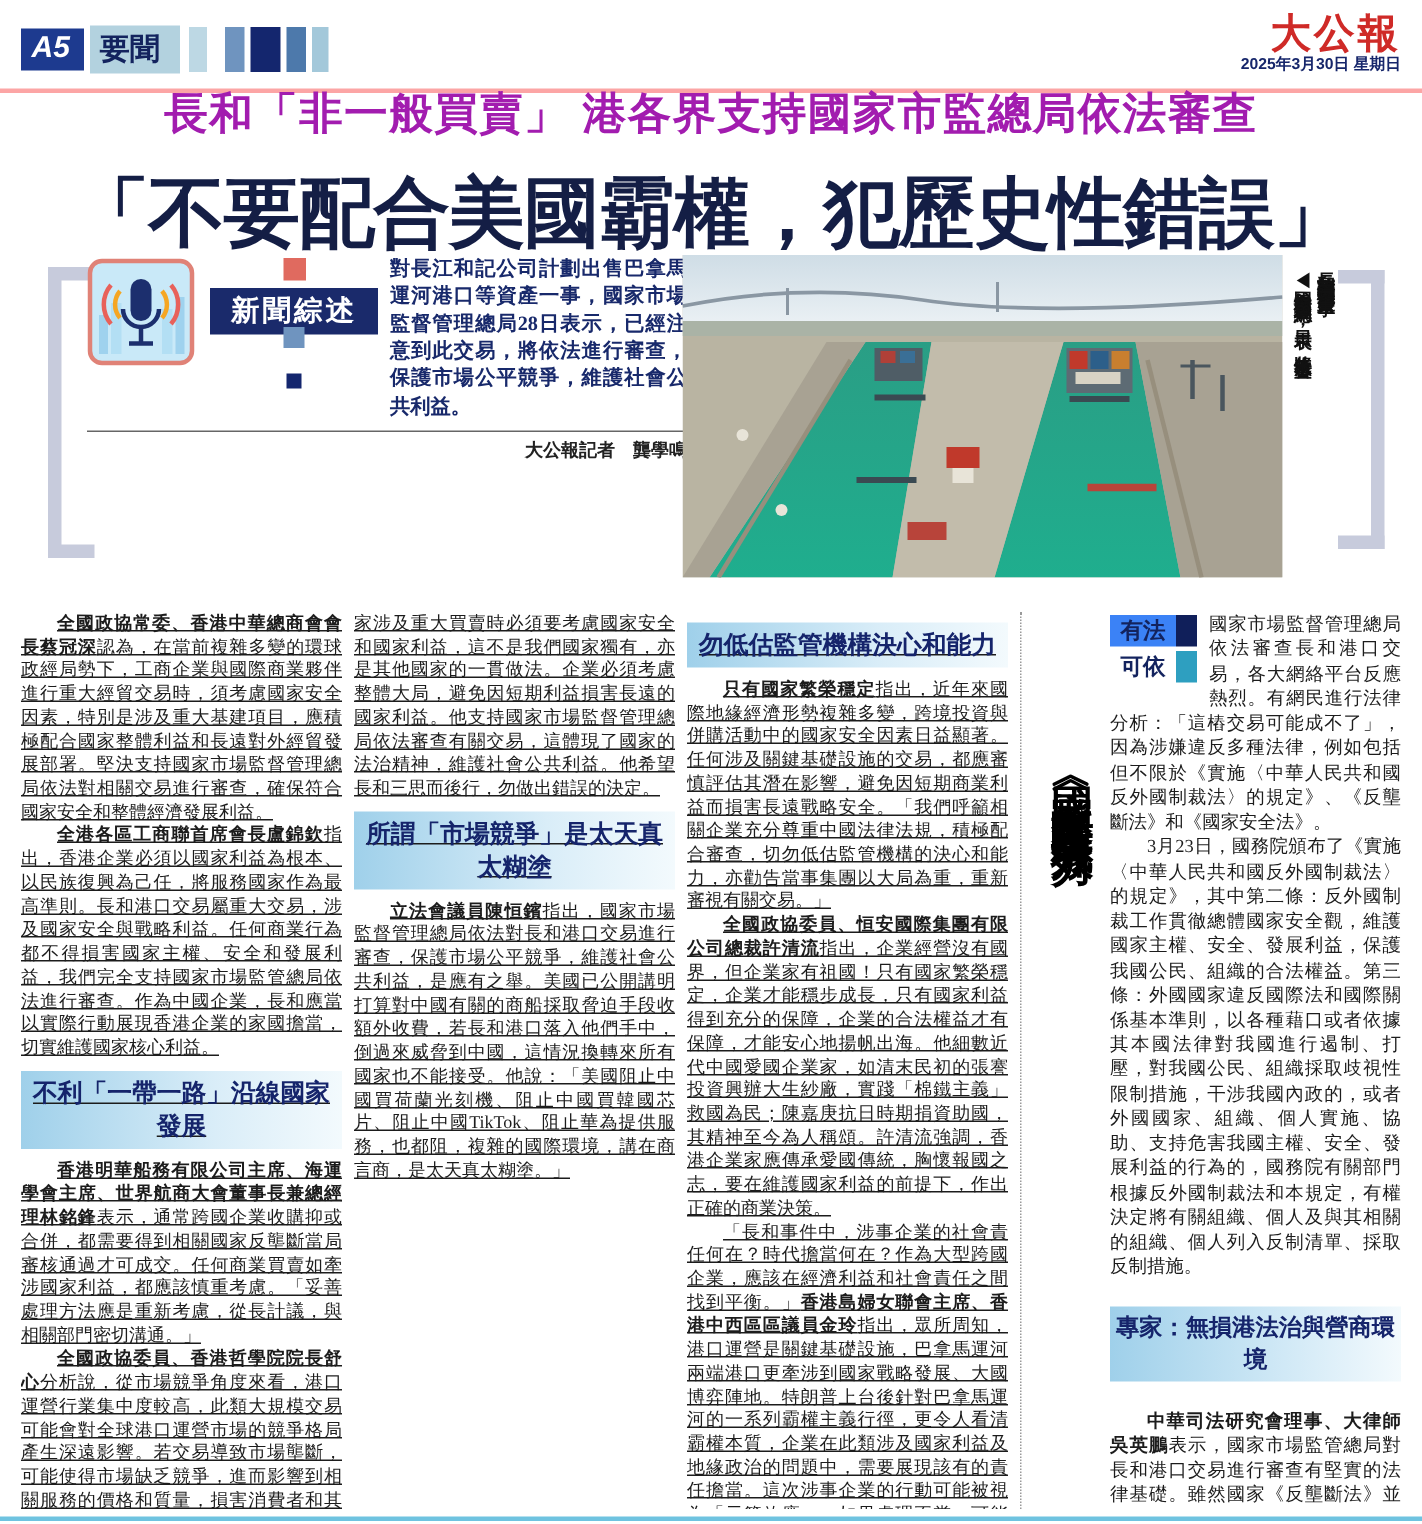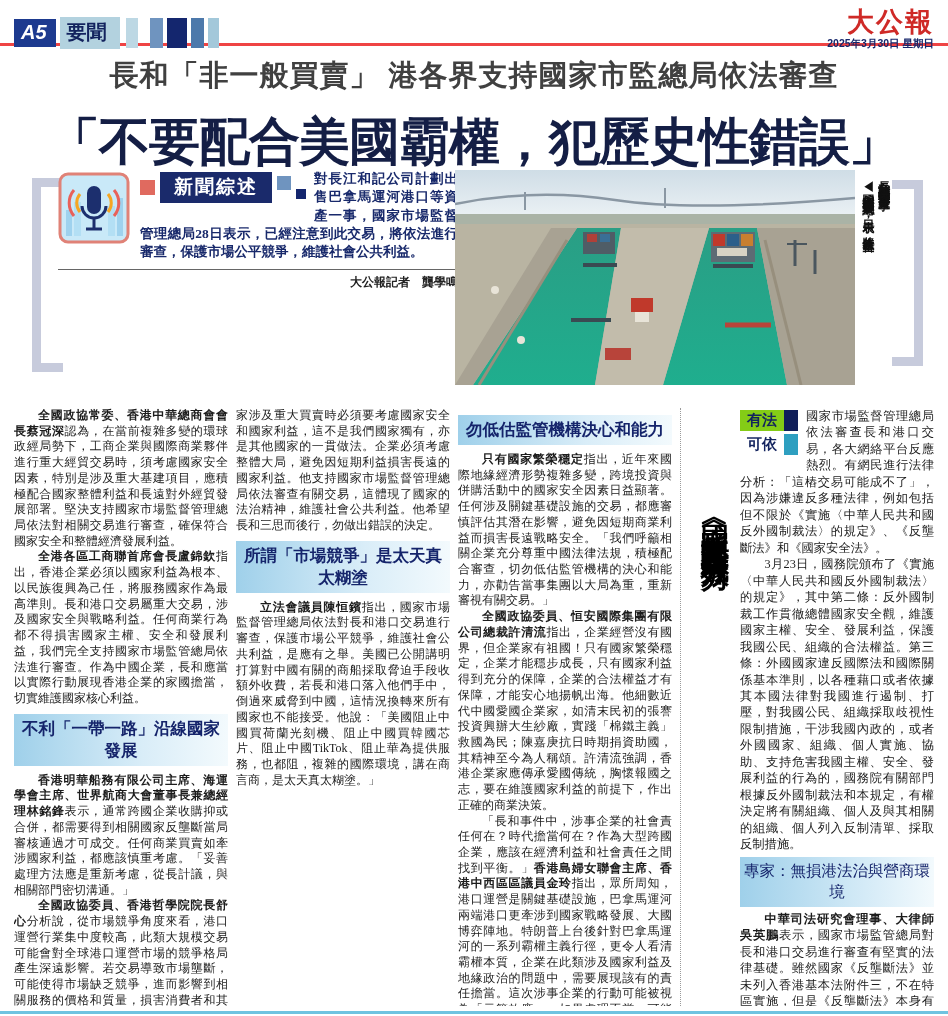--- a/index.html
+++ b/index.html
@@ -1,44 +1,44 @@
 <!DOCTYPE html>
 <html><head>
 <meta charset="utf-8">
 <style>
   html,body{margin:0;padding:0;}
   body{
     width:948px;height:1016px;position:relative;background:#ffffff;
     font-family:"Liberation Serif",serif;color:#1c1c1c;overflow:hidden;
   }
   
-  .header{position:absolute;top:0;left:0;width:948px;height:46px;
-    border-bottom:3px solid #ef4444;box-sizing:border-box;padding:9px 14px 0 14px;}
+  .header{position:absolute;top:0;left:0;width:948px;height:62px;
+    border-bottom:3px solid #fca5a5;box-sizing:border-box;padding:9px 14px 0 14px;}
   .header-row{display:flex;justify-content:space-between;align-items:flex-end;}
   .h-left{display:flex;align-items:center;gap:4px;}
   .pageno{background:#1d3a8f;color:#fff;font-family:"Liberation Sans",sans-serif;
     font-weight:bold;font-style:italic;font-size:20px;padding:2px 9px 3px 7px;}
   .section{background:#b3d2df;color:#13235e;font-family:"Liberation Sans",sans-serif;
     font-weight:bold;font-size:20px;padding:2px 13px 3px 7px;}
   .sq{display:inline-block;height:30px;}
   .h-right{text-align:right;line-height:1;}
   .logo{color:#cf2a27;font-size:27px;font-weight:900;letter-spacing:2px;font-family:"Liberation Serif",serif;}
   .pdate{color:#16266b;font-size:10.5px;font-weight:bold;margin-top:2px;font-family:"Liberation Sans",sans-serif;}
   
   .kicker{position:absolute;top:56px;left:0;width:948px;text-align:center;
-    color:#404040;font-size:29px;font-weight:bold;font-family:"Liberation Sans",sans-serif;letter-spacing:1px;}
+    color:#a21caf;font-size:29px;font-weight:bold;font-family:"Liberation Sans",sans-serif;letter-spacing:1px;}
   .mainhead{position:absolute;top:108px;left:0;width:948px;text-align:center;
     color:#141e45;font-size:51px;font-weight:900;font-family:"Liberation Sans",sans-serif;letter-spacing:-1px;}
   
   .lead{position:absolute;top:170px;left:14px;width:920px;height:236px;}
   .bracket-left{position:absolute;left:18px;top:8px;width:22px;height:176px;
     border-left:9px solid #c7cbdc;border-top:9px solid #c7cbdc;border-bottom:9px solid #c7cbdc;}
   .summary{position:absolute;left:44px;top:0;width:400px;height:234px;overflow:hidden;}
   .mic-icon{float:left;width:72px;height:72px;margin:2px 10px 4px 0;}
-  .sum-label-row{float:left;display:flex;align-items:center;gap:5px;margin:2px 8px 6px 0;}
+  .sum-label-row{float:left;display:flex;align-items:center;gap:5px;margin:2px 8px 6px 0;flex-direction:column;}
   .sum-label-sq1{width:15px;height:15px;background:#e06a5f;}
   .sum-label{background:#1a2a6b;color:#fff;font-family:"Liberation Sans",sans-serif;
     font-weight:bold;font-size:19px;padding:2px 14px 3px 14px;letter-spacing:2px;}
   .sum-label-sq2{width:14px;height:14px;background:#6f94bf;margin-top:-10px;}
   .sum-label-sq3{width:10px;height:10px;background:#14266e;margin-top:12px;}
   .summary p{margin:0;font-size:13.5px;line-height:1.36;text-align:justify;
     color:#18296b;font-weight:600;}
   .summary p.indent{text-indent:2em;}
   .byline{border-top:1px solid #666;margin-top:7px;padding-top:4px;text-align:right;
     color:#222;font-size:12px;font-weight:600;}
@@ -46,45 +46,45 @@
   .photo svg{display:block;}
   .photo-caption{position:absolute;left:846px;top:2px;height:220px;
     writing-mode:vertical-lr;color:#111;font-weight:bold;font-size:12px;line-height:1.3;
     font-family:"Liberation Sans",sans-serif;letter-spacing:1px;}
   .photo-caption span{display:block;}
   .bracket-right{position:absolute;left:878px;top:10px;width:22px;height:168px;
     border-right:9px solid #c7cbdc;border-top:9px solid #c7cbdc;border-bottom:9px solid #c7cbdc;}
   
   .body-cols{position:absolute;top:408px;left:14px;width:920px;height:598px;
     display:flex;gap:8px;}
-  .col{flex:1 1 0;overflow:hidden;}
+  .col{flex:1 1 0;overflow:hidden;text-decoration:underline;}
   .col p{margin:0;text-indent:2em;font-size:12px;line-height:1.31;text-align:justify;color:#1c1c1c;}
   .col p.noindent{text-indent:0;}
   .col b{font-family:"Liberation Sans",sans-serif;}
   .subhead{margin:7px 0;padding:4px 2px;text-align:center;font-weight:800;font-size:16.5px;
     color:#15246b;font-family:"Liberation Sans",sans-serif;
     background:linear-gradient(90deg,#9fd0ea 0%,#d9edf8 60%,#f3fafd 100%);}
   
   .rsec{flex:0 0 246px;border-left:1px dotted #9a9a9a;padding-left:7px;display:flex;overflow:hidden;}
   .rs-vertical{width:52px;padding-top:94px;}
   .rs-vertical span{writing-mode:vertical-rl;font-size:28px;font-weight:800;color:#000;
     font-family:"Liberation Sans",sans-serif;letter-spacing:3px;line-height:1.1;display:block;margin:0 auto;}
   .rs-content{flex:1;overflow:hidden;}
   .rs-content p{margin:0;text-indent:2em;font-size:12.3px;line-height:1.34;text-align:justify;color:#1c1c1c;}
   .rs-content p.noindent{text-indent:0;}
   .rs-content b{font-family:"Liberation Sans",sans-serif;}
   .tagbox{float:left;width:58px;margin:2px 8px 2px 0;font-family:"Liberation Sans",sans-serif;}
   .tagrow{display:flex;align-items:stretch;margin-bottom:3px;}
   .tagrow .t{flex:1;text-align:center;font-weight:bold;font-size:15px;color:#13235e;padding:1px 0;}
-  .tagrow.r1 .t{background:#84cc16;}
+  .tagrow.r1 .t{background:#3b82f6;}
   .tagrow.r2 .t{background:#ffffff;}
   .tagsq{width:14px;}
   .tagrow.r1 .tagsq{background:#101f5a;}
   .tagrow.r2 .tagsq{background:#2e9fc0;}
-  .rs-sub{margin:4px 0;padding:4px 2px;text-align:center;font-weight:400;font-size:15.5px;
+  .rs-sub{margin:18px 0;padding:4px 2px;text-align:center;font-weight:700;font-size:15.5px;
     color:#15246b;font-family:"Liberation Sans",sans-serif;
     background:linear-gradient(90deg,#9fd0ea 0%,#d9edf8 70%,#f3fafd 100%);}
   .bottom-line{position:absolute;left:0;right:0;bottom:2px;height:3px;background:#6fc3e0;}
 </style>
 </head>
 <body>
 
 <div class="header">
   <div class="header-row">
     <div class="h-left">

